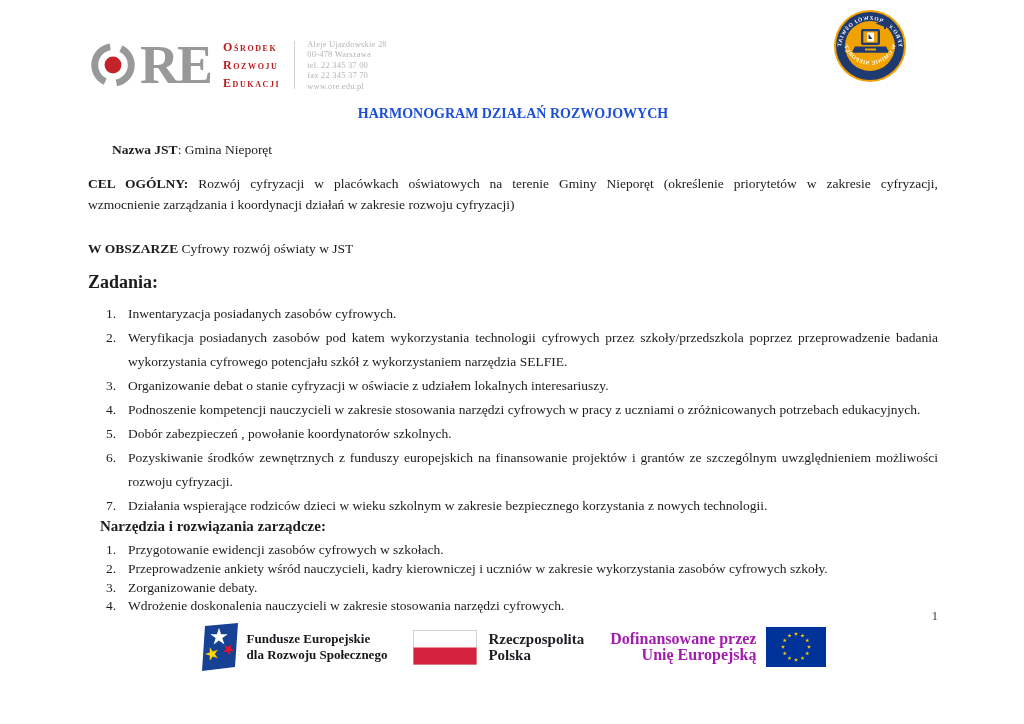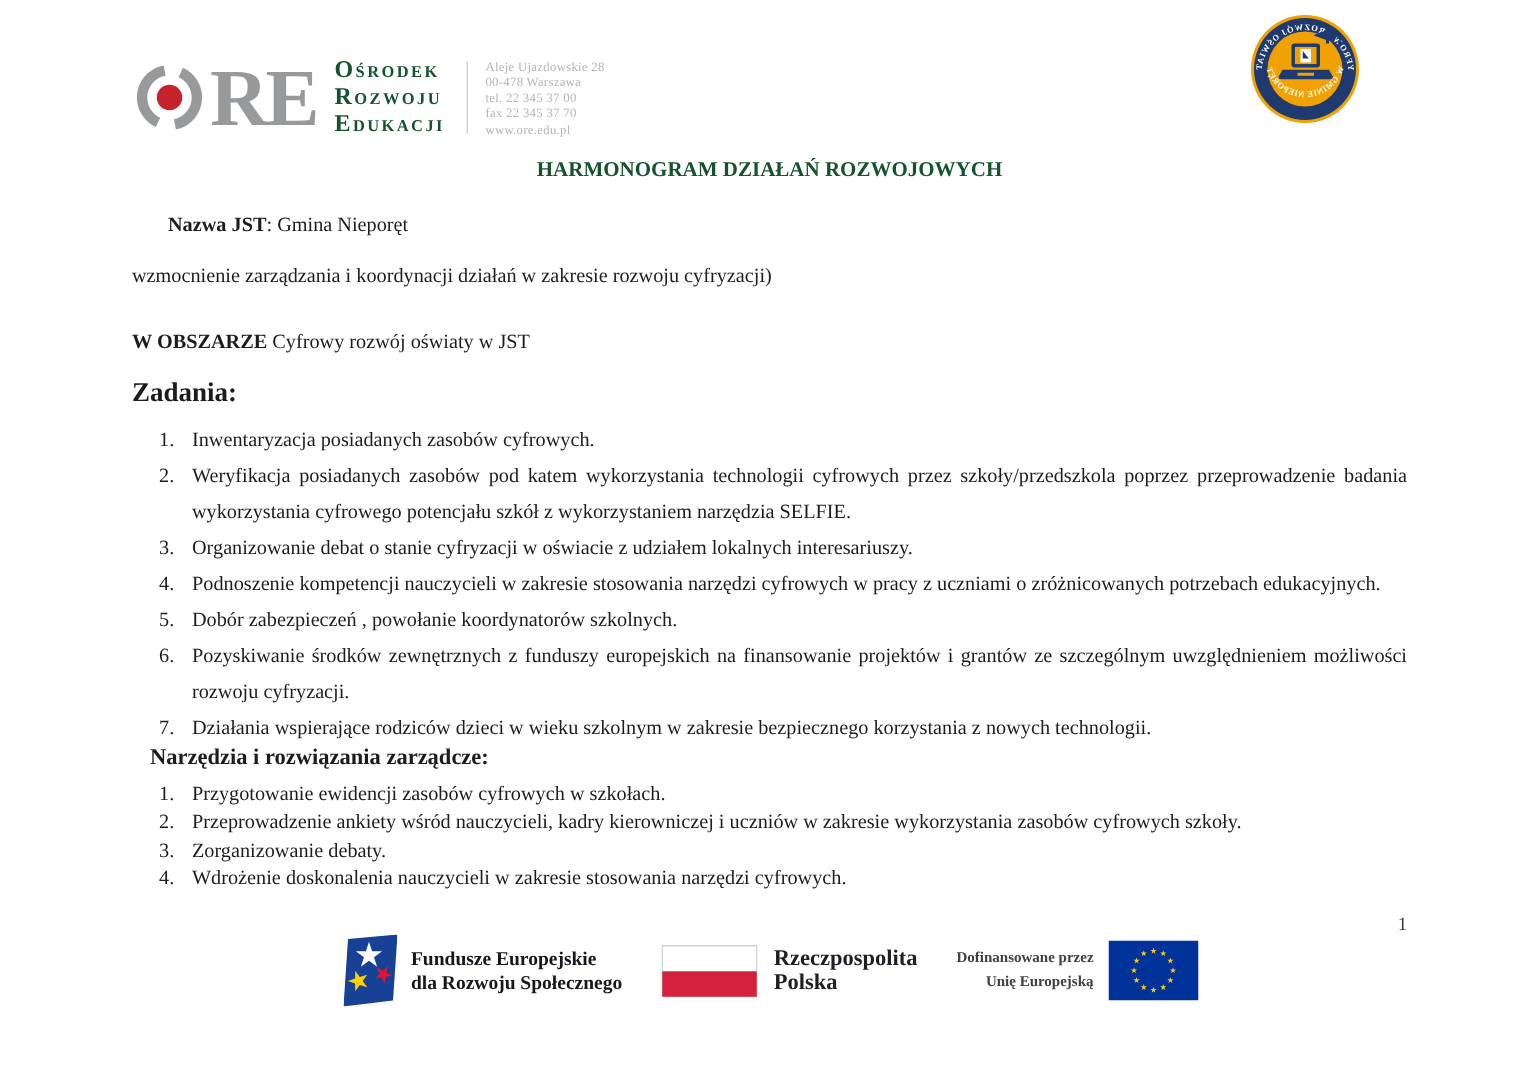--- a/index.html
+++ b/index.html
@@ -3,29 +3,29 @@
 <meta charset="utf-8">
 <style>
   html,body{margin:0;padding:0;background:#ffffff;}
   .page{position:relative;width:1024px;height:724px;background:#ffffff;overflow:hidden;
         font-family:Liberation Serif, serif;color:#1c1c1c;}
 
   
   .ore-logo{position:absolute;left:88px;top:38px;display:flex;align-items:center;}
   .ore-mark{display:flex;align-items:center;}
   .ore-re{font-size:54px;font-weight:bold;color:#97999b;letter-spacing:-2px;line-height:48px;margin-left:2px;}
-  .ore-name{margin-left:12px;font-size:16px;color:#14532d;font-variant:small-caps;
+  .ore-name{margin-left:12px;font-size:12px;color:#b91c1c;font-variant:small-caps;
             letter-spacing:1.6px;line-height:18px;font-weight:bold;}
   .ore-divider{width:1px;height:48px;background:#cfd1d2;margin:0 12px 0 14px;}
   .ore-address{font-size:8.5px;color:#b3b5b7;line-height:10.5px;letter-spacing:.2px;}
   .badge{position:absolute;left:833px;top:9px;width:74px;height:74px;}
 
   
   .content{position:absolute;left:88px;top:106px;width:850px;font-size:13.5px;}
-  .doc-title{margin:0;font-size:14px;font-weight:bold;text-align:center;color:#14532d;}
+  .doc-title{margin:0;font-size:14px;font-weight:bold;text-align:center;color:#1d4ed8;}
   .name-line{margin-top:20px;padding-left:24px;}
   .goal{margin-top:15px;line-height:21px;}
   .goal-l1{text-align:justify;text-align-last:justify;}
   .goal-label{font-weight:bold;}
   .area-line{margin-top:26px;}
   .sec-heading{margin-top:15px;font-weight:bold;font-size:18px;}
   .sec-heading2{font-weight:bold;font-size:15px;padding-left:12px;}
   .num-list{margin-top:9px;line-height:24px;}
   .num-list2{margin-top:6px;line-height:18.8px;}
   .num-item{display:flex;}
@@ -33,21 +33,21 @@
   .num-item .txt{flex:1;text-align:justify;}
   .num-list2 .num-item .txt{text-align:left;}
   .page-num{position:absolute;top:609px;right:86px;font-size:12.5px;color:#3c3c3c;}
 
   
   .footer{position:absolute;top:621px;left:13px;width:100%;height:52px;display:flex;
           justify-content:center;align-items:center;gap:26px;padding-right:22px;box-sizing:border-box;}
   .logo-group{display:flex;align-items:center;}
   .fe-text{margin-left:9px;font-size:13px;font-weight:bold;color:#15171c;line-height:16.5px;}
   .pl-text{margin-left:11px;font-size:15px;font-weight:bold;color:#1d1f24;line-height:16.5px;}
-  .eu-text{margin-right:10px;font-size:10px;font-weight:bold;color:#404040;line-height:16.5px;text-align:right;}
+  .eu-text{margin-right:10px;font-size:16px;font-weight:bold;color:#a21caf;line-height:16.5px;text-align:right;}
 </style>
 </head>
 <body>
 
 <div class="page">
 
   <svg width="0" height="0" style="position:absolute">
     <defs>
       <polygon id="star5" points="0,-1 0.2245,-0.309 0.951,-0.309 0.3633,0.118 0.5878,0.809 0,0.382 -0.5878,0.809 -0.3633,0.118 -0.951,-0.309 -0.2245,-0.309"></polygon>
     </defs>
@@ -110,20 +110,24 @@
 
   <div class="content">
 
     <h1 class="doc-title">HARMONOGRAM DZIAŁAŃ ROZWOJOWYCH</h1>
 
     <div class="name-line">
       <b>Nazwa JST</b><span>: Gmina Nieporęt</span>
     </div>
 
     <div class="goal">
+      <div class="goal-l1">
+        <span class="goal-label">CEL OGÓLNY:</span>
+        <span>Rozwój cyfryzacji w placówkach oświatowych na terenie Gminy Nieporęt (określenie priorytetów w zakresie cyfryzacji,</span>
+      </div>
       <div>wzmocnienie zarządzania i koordynacji działań w zakresie rozwoju cyfryzacji)</div>
     </div>
 
     <div class="area-line">
       <b>W OBSZARZE</b>
       <span>Cyfrowy rozwój oświaty w JST</span>
     </div>
 
     <div class="sec-heading">Zadania:</div>
 

